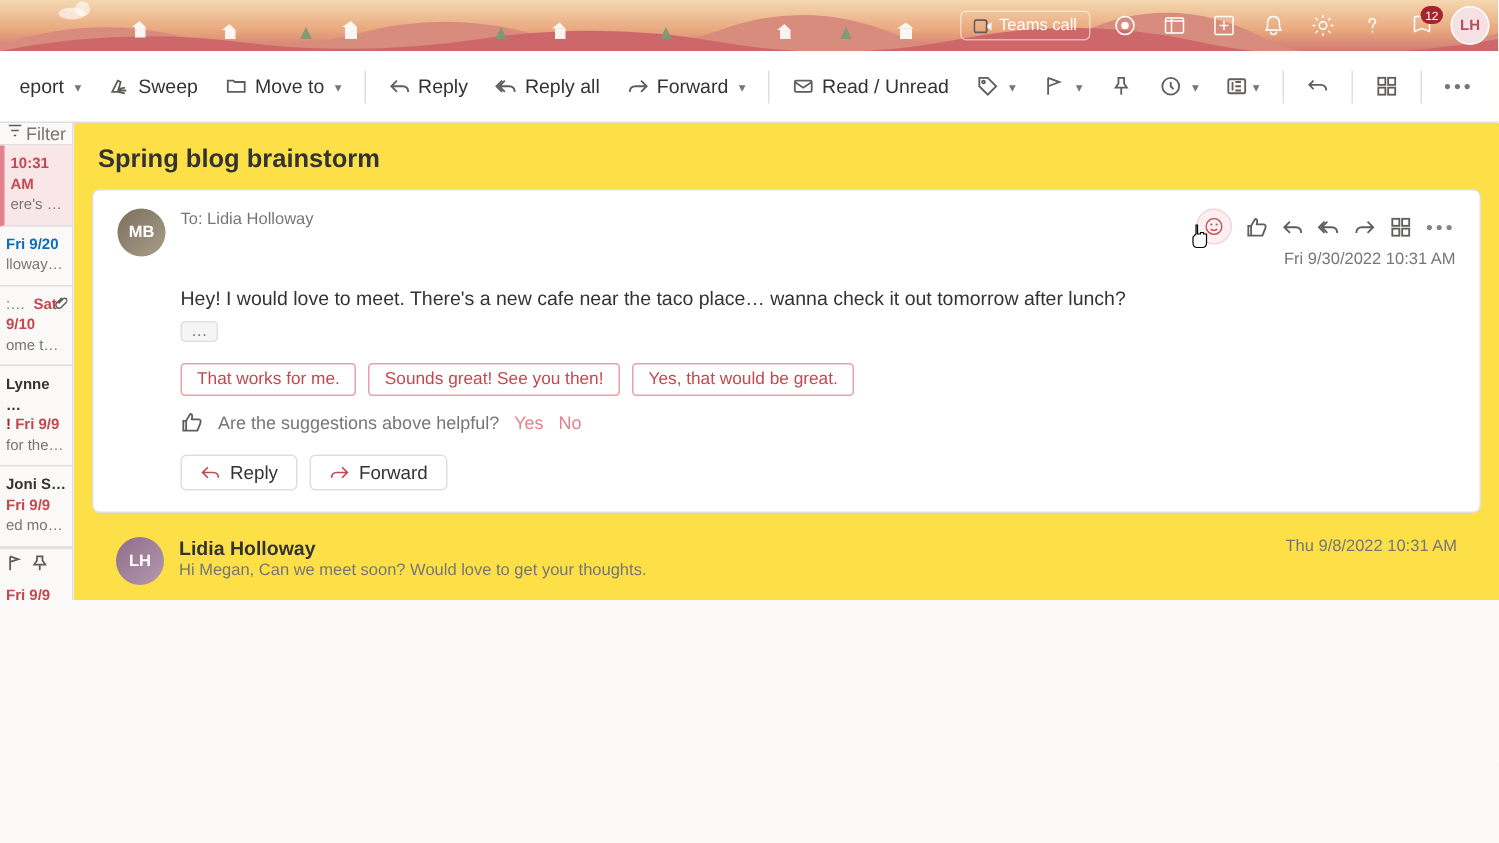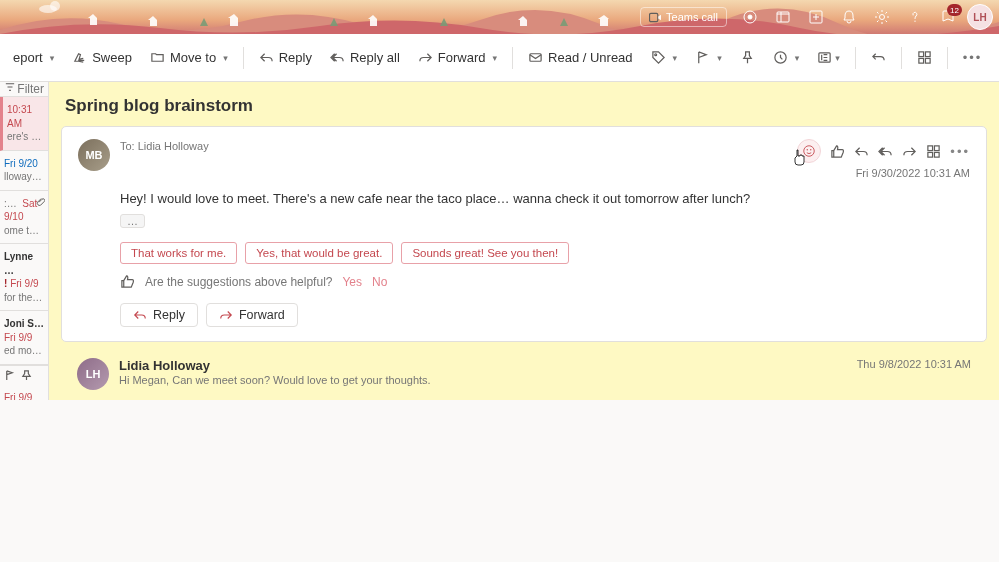--- a/index.html
+++ b/index.html
@@ -37,29 +37,29 @@
   .tbtn svg,.tbtn .ico{flex-shrink:0;}
   .ico-stroke{stroke:#605E5C;fill:none;stroke-width:1.3;}
 
   
   .body-row{flex:1;display:flex;min-height:0;}
   .message-list{width:49px;border-right:1px solid var(--border);background:#FAF9F8;overflow:hidden;display:flex;flex-direction:column;}
   .filter-row{height:34px;display:flex;align-items:center;justify-content:space-between;padding:0 4px;border-bottom:1px solid var(--border);font-size:12px;color:var(--muted);}
   .filter-row .filter-btn{display:flex;align-items:flex-start;gap:2px;}
   .msg-item{padding:6px 4px;border-bottom:1px solid var(--border);font-size:10px;color:var(--muted);line-height:1.35;position:relative;}
   .msg-item.selected{background:var(--accent-soft);border-left:3px solid var(--accent);}
-  .msg-item .time{font-weight:400;}
+  .msg-item .time{font-weight:700;}
   .msg-item .time.accent{color:#C4484F;}
   .msg-item .time.blue{color:#0F6CBD;}
   .msg-item .line2{white-space:nowrap;overflow:hidden;text-overflow:ellipsis;}
   .msg-item .clip-ic{position:absolute;top:6px;right:3px;}
   .pin-row{display:flex;gap:6px;padding:4px;font-size:12px;color:var(--muted);border-top:1px solid var(--border);}
 
   
-  .reading{flex:1;background:#fef9c3;overflow:auto;padding:10px 12px;}
+  .reading{flex:1;background:#fde047;overflow:auto;padding:10px 12px;}
   .thread-title{font-size:17px;font-weight:600;padding:4px 4px 10px 4px;}
   .card{background:#fff;border:1px solid var(--border);border-radius:5px;padding:12px 16px 14px 16px;margin-bottom:10px;}
   .msg-head{display:flex;align-items:flex-start;gap:10px;position:relative;}
   .avatar{width:32px;height:32px;border-radius:50%;overflow:hidden;display:flex;align-items:center;justify-content:center;font-size:11px;font-weight:600;color:#fff;}
   .avatar.megan{background:linear-gradient(135deg,#7B6F5C,#A89E8A);}
   .avatar.lidia{background:linear-gradient(135deg,#8E6C88,#B49AAF);}
   .from-name{font-weight:600;color:#C4484F;font-size:13px;}
   .to-line{font-size:11px;color:var(--muted);margin-top:1px;}
   .msg-actions{position:absolute;right:0;top:0;display:flex;align-items:center;gap:9px;}
   .react-btn{width:24px;height:24px;border-radius:50%;background:#FCEFF0;border:1px solid #F2D5D8;display:flex;align-items:center;justify-content:center;cursor:pointer;}
@@ -381,22 +381,22 @@
             </div>
             <div class="msg-date">Fri 9/30/2022 10:31 AM</div>
           </div>
         </div>
 
         <div class="body-text">Hey! I would love to meet. There's a new cafe near the taco place… wanna check it out tomorrow after lunch?</div>
         <div class="more-dots">…</div>
 
         <div class="suggestions">
           <div class="sugg">That works for me.</div>
+          <div class="sugg">Sounds great! See you then!</div>
           <div class="sugg">Yes, that would be great.</div>
-          <div class="sugg">Sounds great! See you then!</div>
         </div>
 
         <div class="feedback">
           <svg width="15" height="15" viewBox="0 0 16 16">
               <path d="M4 7 L4 14 L2 14 L2 7 Z M4 7 L7 2 Q9 2 8 6 L13 6 Q15 6 14 9 L12 14 L4 14" class="ico-stroke"></path>
             </svg>
           <span>Are the suggestions above helpful?</span>
           <span class="yn">Yes</span>
           <span class="yn">No</span>
         </div>

